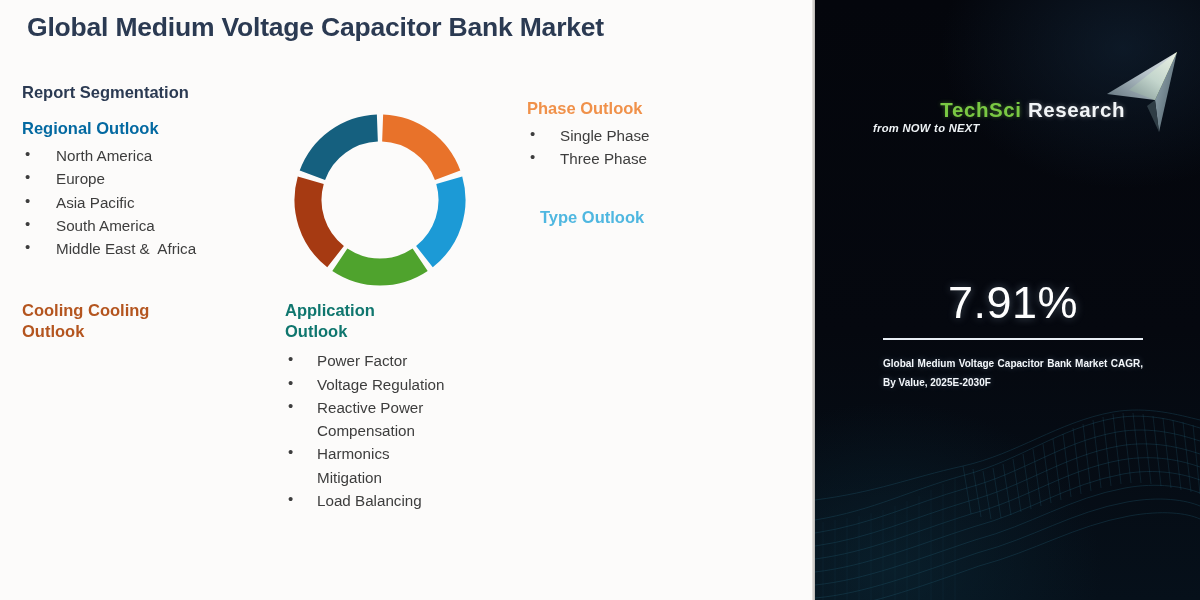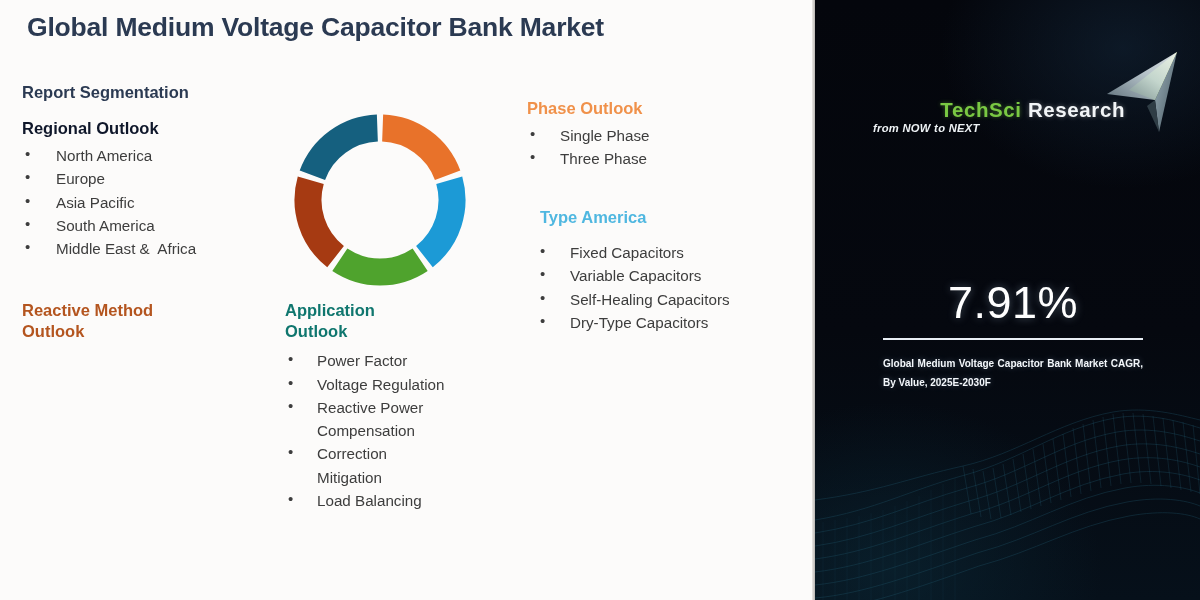--- a/index.html
+++ b/index.html
@@ -51,21 +51,21 @@
 
   
   .block { position: absolute; }
   .block-head {
     font-size: 16.5px;
     font-weight: bold;
     line-height: 1.22;
     margin: 0 0 6px 0;
   }
   .block-head.navy { color: #2b3a52; }
-  .block-head.teal { color: #0f172a; }
+  .block-head.teal { color: #0369a1; }
   .block-head.rust { color: #b4551f; }
   .block-head.green { color: #0f766e; }
   .block-head.orange { color: #f0914a; }
   .block-head.ltblue { color: #4fb7e0; }
 
   ul.bullets {
     list-style: none;
     margin: 0;
     padding: 0;
   }
@@ -226,57 +226,51 @@
         <li>North America</li>
         <li>Europe</li>
         <li>Asia Pacific</li>
         <li>South America</li>
         <li>Middle East &amp;  Africa</li>
       </ul>
     </div>
 
     <div class="block" id="cooling">
       <div class="block-head rust">
-        <div>Reactive Method</div>
+        <div>Cooling Cooling</div>
         <div>Outlook</div>
       </div>
     </div>
 
     <div class="block" id="application">
       <div class="block-head green">
         <div>Application</div>
         <div>Outlook</div>
       </div>
       <ul class="bullets">
         <li>Power Factor</li>
         <li>Voltage Regulation</li>
         <li>Reactive Power</li>
         <li class="cont">Compensation</li>
-        <li>Correction</li>
+        <li>Harmonics</li>
         <li class="cont">Mitigation</li>
         <li>Load Balancing</li>
       </ul>
     </div>
 
     <div class="block" id="phase">
       <div class="block-head orange">Phase Outlook</div>
       <ul class="bullets">
         <li>Single Phase</li>
         <li>Three Phase</li>
       </ul>
     </div>
 
     <div class="block" id="type">
-      <div class="block-head ltblue">Type America</div>
-      <ul class="bullets" style="margin-top:14px;">
-        <li>Fixed Capacitors</li>
-        <li>Variable Capacitors</li>
-        <li>Self-Healing Capacitors</li>
-        <li>Dry-Type Capacitors</li>
-      </ul>
+      <div class="block-head ltblue">Type Outlook</div>
     </div>
 
     <div class="donut-wrap">
       <svg width="184" height="184" viewBox="0 0 184 184">
         <g id="donut-arcs" fill="none" stroke-linecap="butt">
             <path d="M 94.63834702687204 20.048355647936745 A 72 72 0 0 1 159.61478615081904 67.25650198983564" stroke="#e8722a" stroke-width="27" fill="none"></path>
             <path d="M 161.2453742875432 72.27493625414485 A 72 72 0 0 1 136.42658301013392 148.6593215812163" stroke="#1c9ad6" stroke-width="27" fill="none"></path>
             <path d="M 132.15764784653769 151.76088452686645 A 72 72 0 0 1 51.842352153462315 151.76088452686645" stroke="#4fa32d" stroke-width="27" fill="none"></path>
             <path d="M 47.573416989866104 148.6593215812163 A 72 72 0 0 1 22.75462571245677 72.2749362541449" stroke="#a63a12" stroke-width="27" fill="none"></path>
             <path d="M 24.385213849180943 67.25650198983566 A 72 72 0 0 1 89.36165297312797 20.048355647936745" stroke="#15607f" stroke-width="27" fill="none"></path>

